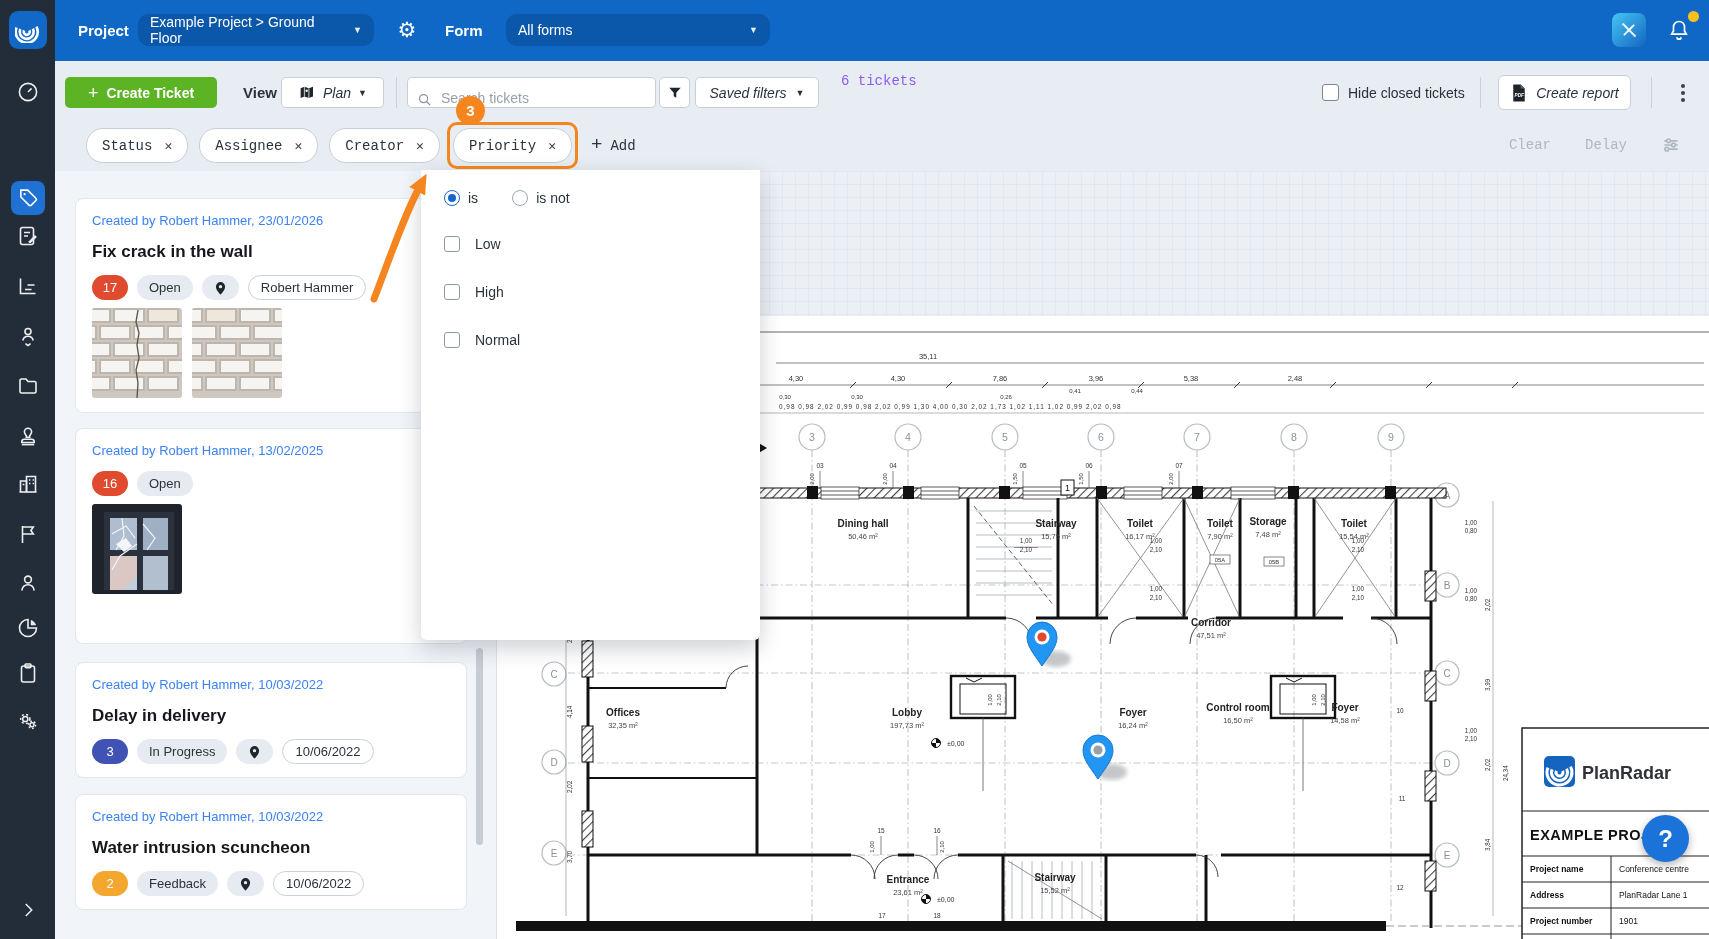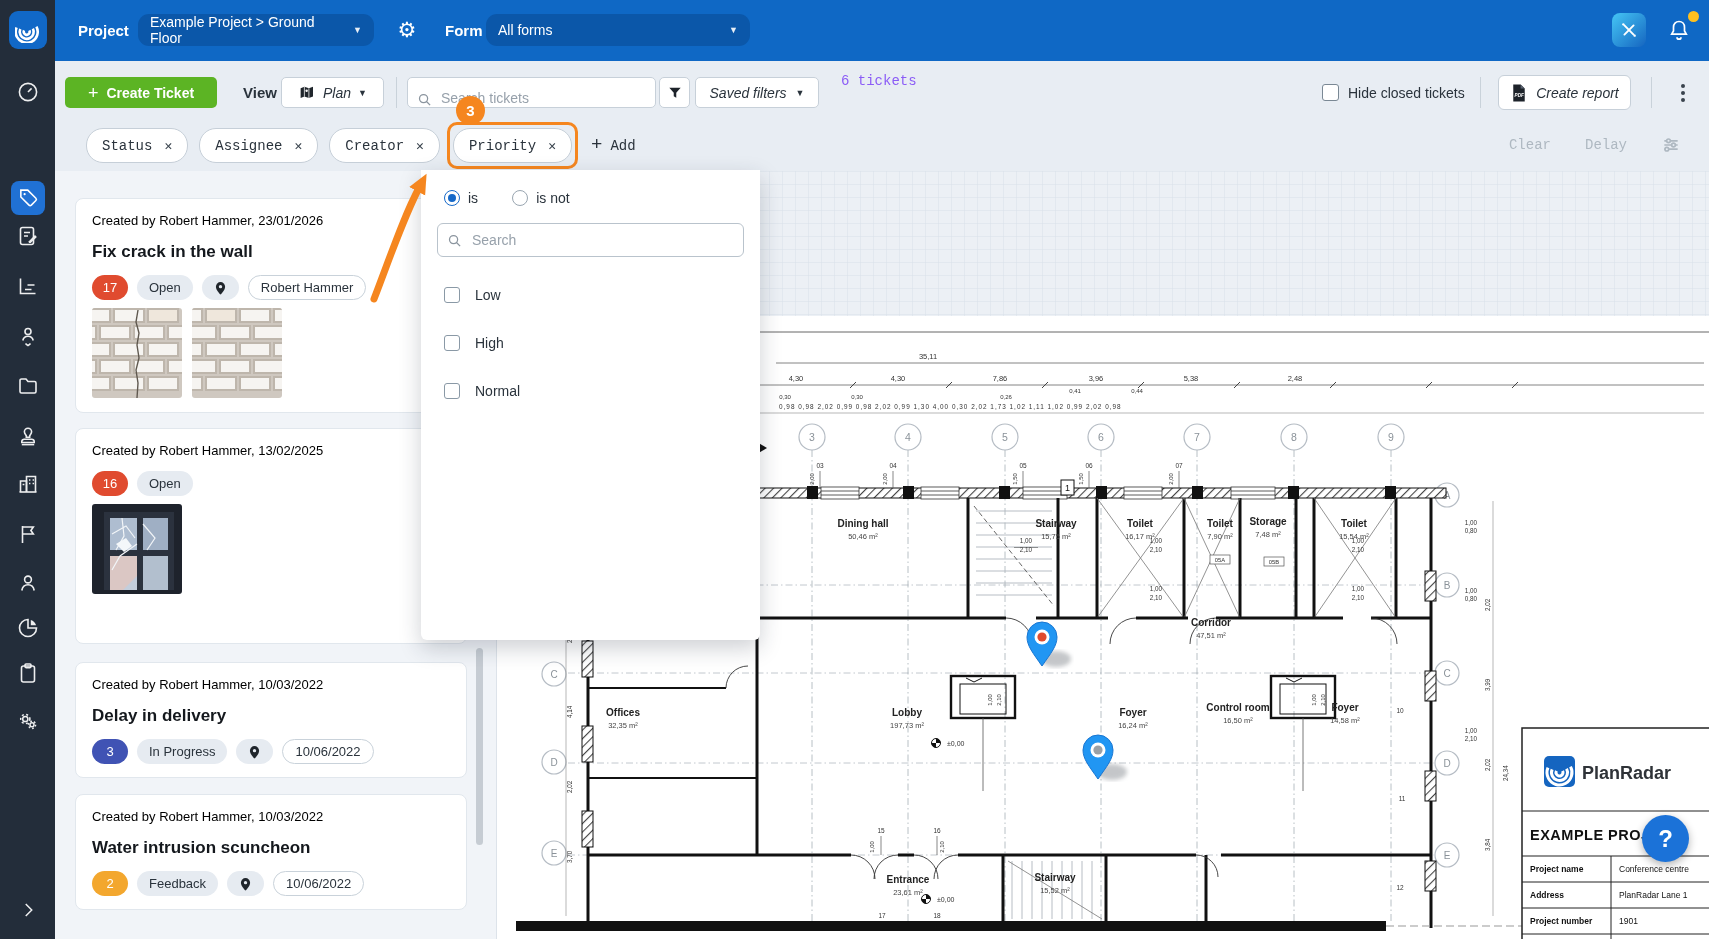--- a/index.html
+++ b/index.html
@@ -53,21 +53,21 @@
   .chip .x{font-size:13px;color:#39434D;font-weight:bold;cursor:pointer;}
   .hl-wrap{border:3.5px solid #F5861F;border-radius:10px;padding:3px;margin:-7px -4px;}
   .add-chip{display:flex;align-items:center;gap:8px;font-size:14px;color:#2A333C;cursor:pointer;padding:0 6px;}
   .chips-right{position:absolute;right:28px;top:10px;display:flex;align-items:center;gap:34px;height:33px;}
   .chips-right span{font-size:14px;color:#AEB8C1;cursor:default;}
   
   .list{position:absolute;left:55px;top:171px;width:441px;height:768px;background:#F1F4F8;
         border-right:1px solid #DDE3EA;z-index:5;}
   .card{position:absolute;left:20px;width:392px;background:#fff;border:1px solid #E1E7ED;border-radius:8px;
         box-sizing:border-box;padding:14px 16px;cursor:pointer;}
-  .meta{font-size:13px;color:#000000;}
+  .meta{font-size:13px;color:#3b82f6;}
   .title{font-size:17px;font-weight:bold;color:#14181D;margin-top:14px;}
   .pills{display:flex;align-items:center;gap:9px;margin-top:13px;}
   .pill{display:inline-flex;align-items:center;justify-content:center;height:25px;border-radius:13px;
         font-size:13px;padding:0 12px;box-sizing:border-box;}
   .pill-id{color:#fff;min-width:36px;padding:0 10px;}
   .pill-soft{background:#E6EBF1;color:#2A333C;}
   .pill-line{background:#fff;border:1px solid #C9D2DA;color:#2A333C;}
   .thumbs{display:flex;gap:10px;margin-top:8px;}
   .thumb{width:90px;height:90px;border-radius:3px;overflow:hidden;}
   .vscroll{position:absolute;left:421px;top:477px;width:7px;height:197px;border-radius:4px;background:#C6CCD3;}
@@ -120,21 +120,21 @@
     </div>
     <div class="tb-label" style="left:78px">Project</div>
     <div class="tb-select" style="left:138px;width:212px">
       <span>Example Project &gt; Ground Floor</span>
       <span class="caret" style="margin-left:14px">▼</span>
     </div>
     <div class="tb-iconbtn" style="left:390px;width:34px;height:34px">
       <span style="color:#fff;font-size:21px">⚙</span>
     </div>
     <div class="tb-label" style="left:445px">Form</div>
-    <div class="tb-select" style="left:486px;width:240px">
+    <div class="tb-select" style="left:506px;width:240px">
       <span>All forms</span>
       <span class="caret">▼</span>
     </div>
     <div class="tb-iconbtn apps-tile" style="left:1612px">
       <svg width="20" height="20" viewBox="0 0 24 24" fill="none" stroke="#fff" stroke-width="2.3" stroke-linecap="round">
         <path d="M6.5 6.5 L17.5 17.5"></path>
           <path d="M17.5 6.5 L6.5 17.5"></path>
         <circle cx="5.2" cy="5.2" r="1.4" fill="#fff" stroke="none"></circle>
         <circle cx="18.8" cy="18.8" r="1.4" fill="#fff" stroke="none"></circle>
       </svg>
@@ -897,27 +897,20 @@
         <span class="radio on">
             <i></i>
           </span>
         <span>is</span>
       </div>
       <div class="radio-item">
         <span class="radio"></span>
         <span>is not</span>
       </div>
     </div>
-    <div class="dd-search">
-      <svg width="15" height="15" viewBox="0 0 24 24" fill="none" stroke="#8A949E" stroke-width="2">
-        <circle cx="10.5" cy="10.5" r="6.5"></circle>
-          <path d="M15.5 15.5L21 21"></path>
-      </svg>
-      <input placeholder="Search" style="">
-    </div>
     <div style="margin-top:14px">
       <div class="dd-opt">
         <span class="cbx"></span>
         <span>Low</span>
       </div>
       <div class="dd-opt">
         <span class="cbx"></span>
         <span>High</span>
       </div>
       <div class="dd-opt">

